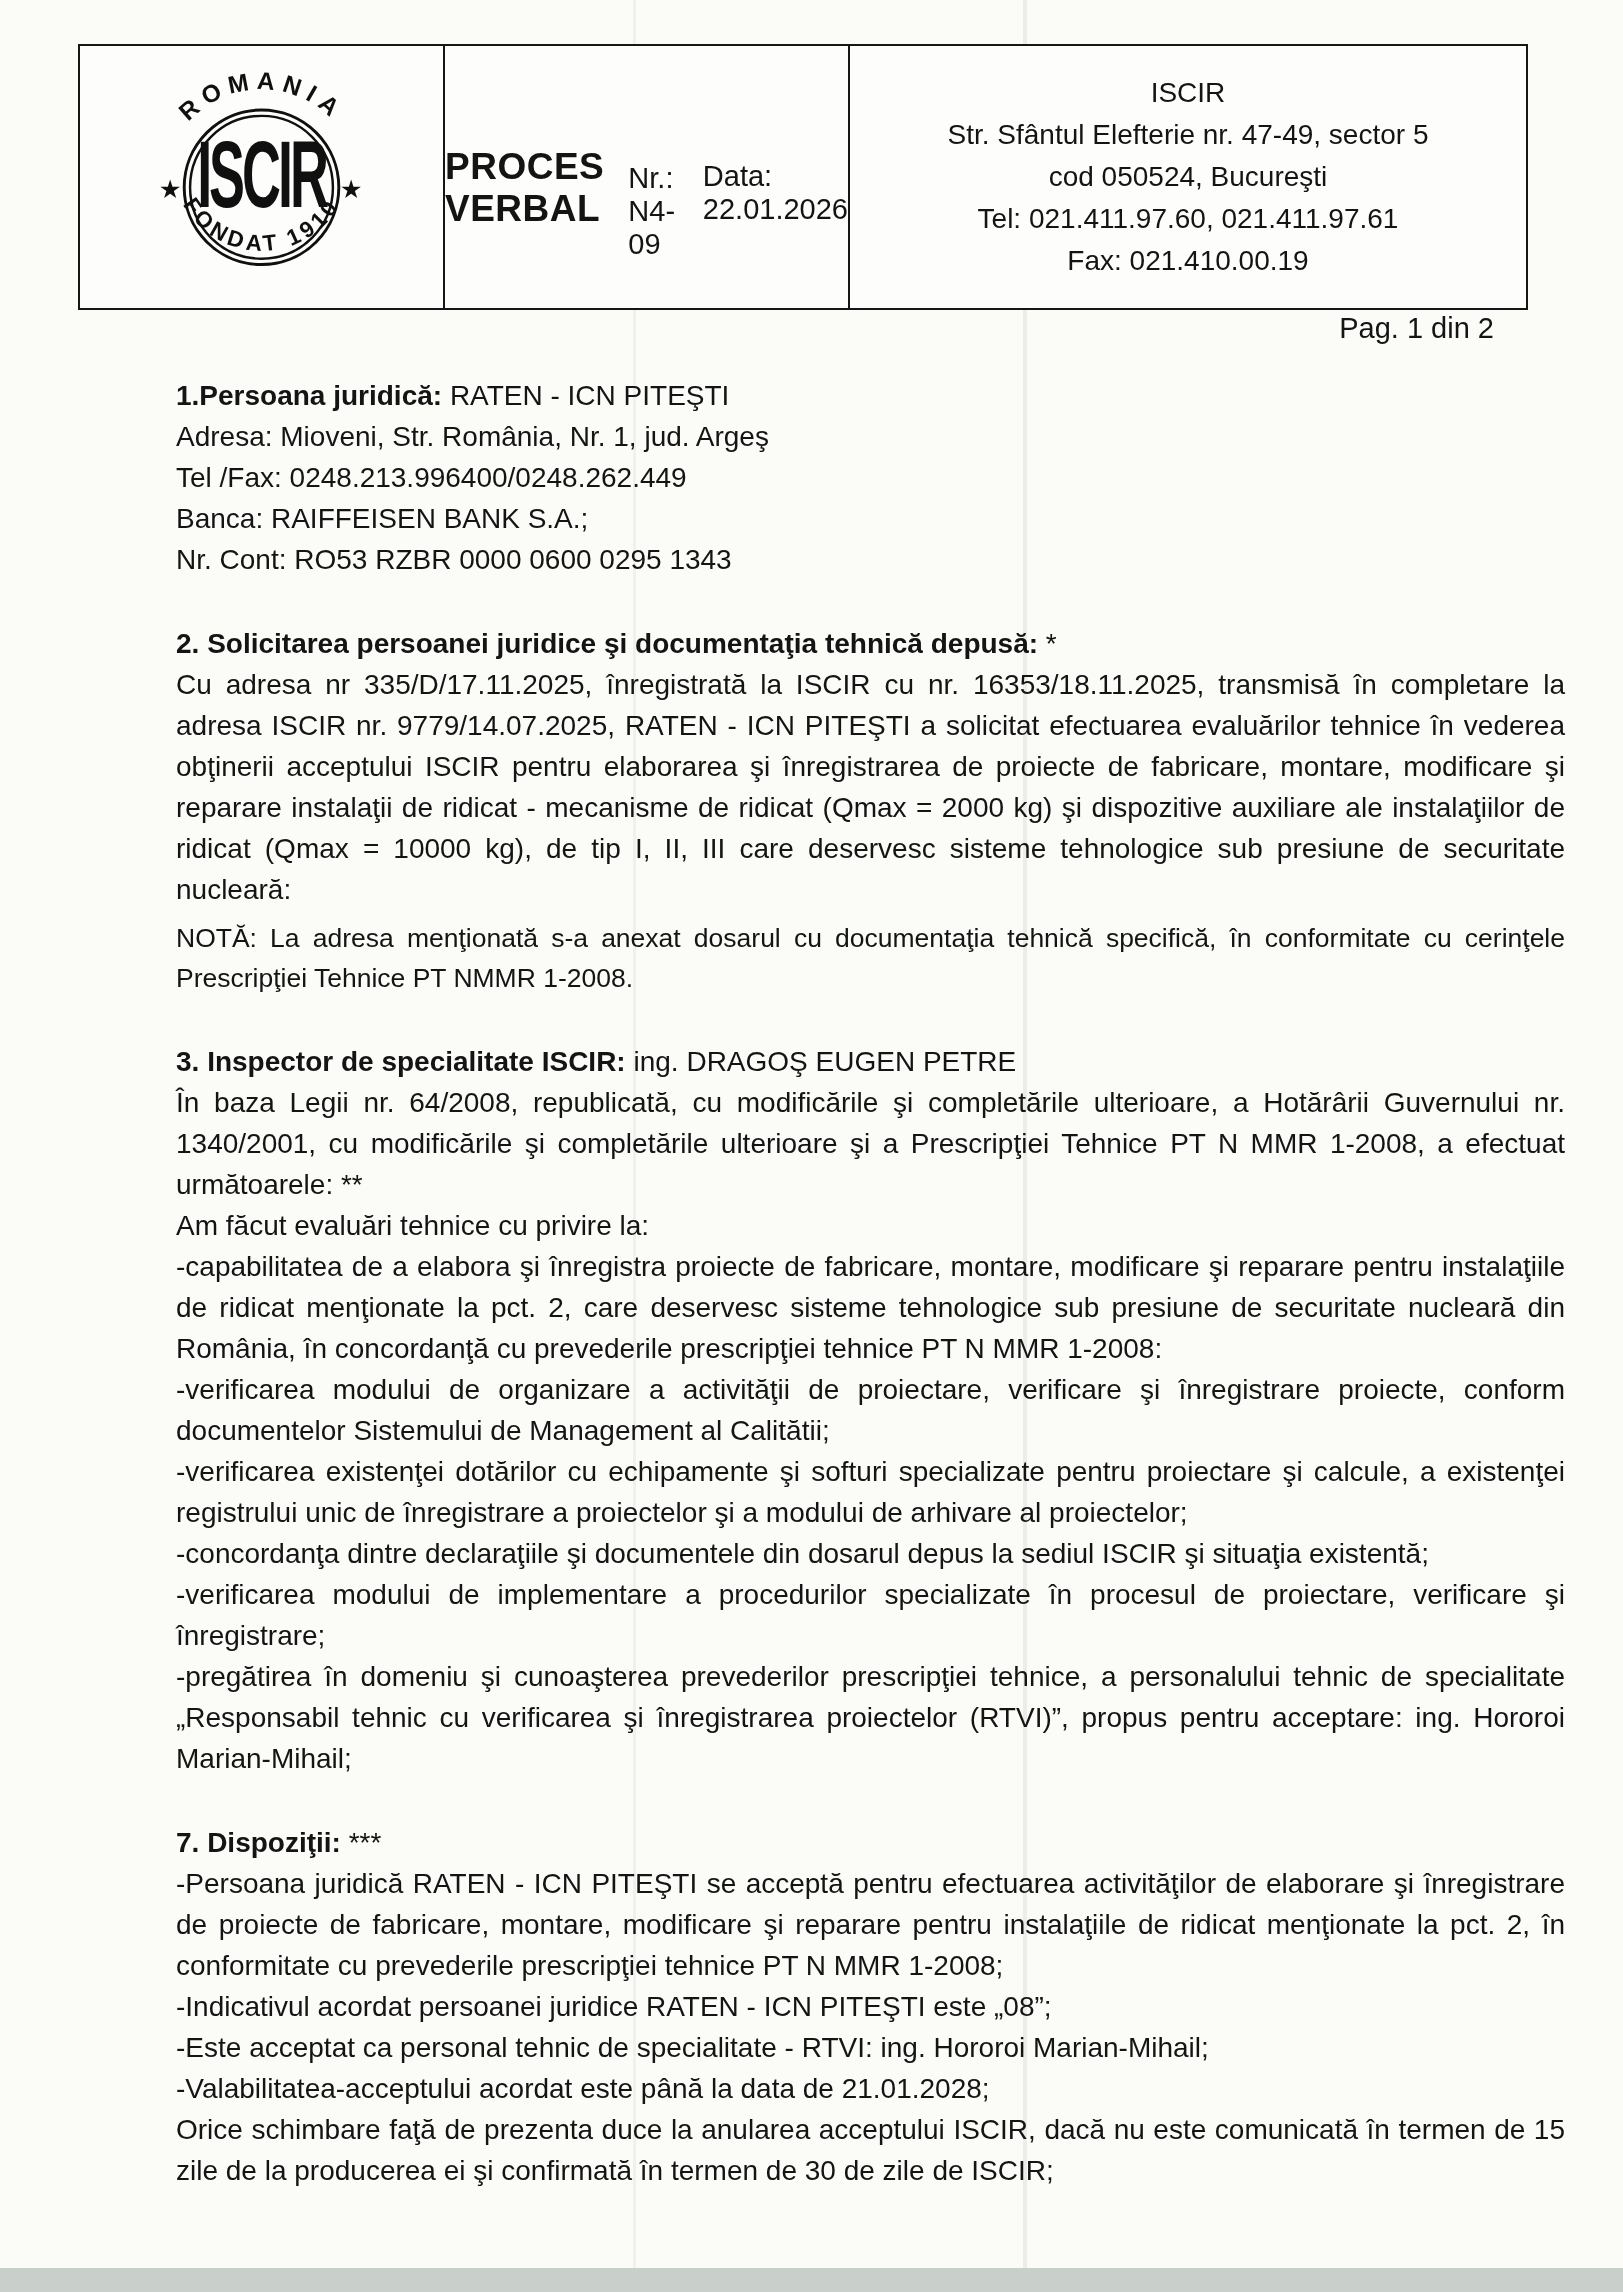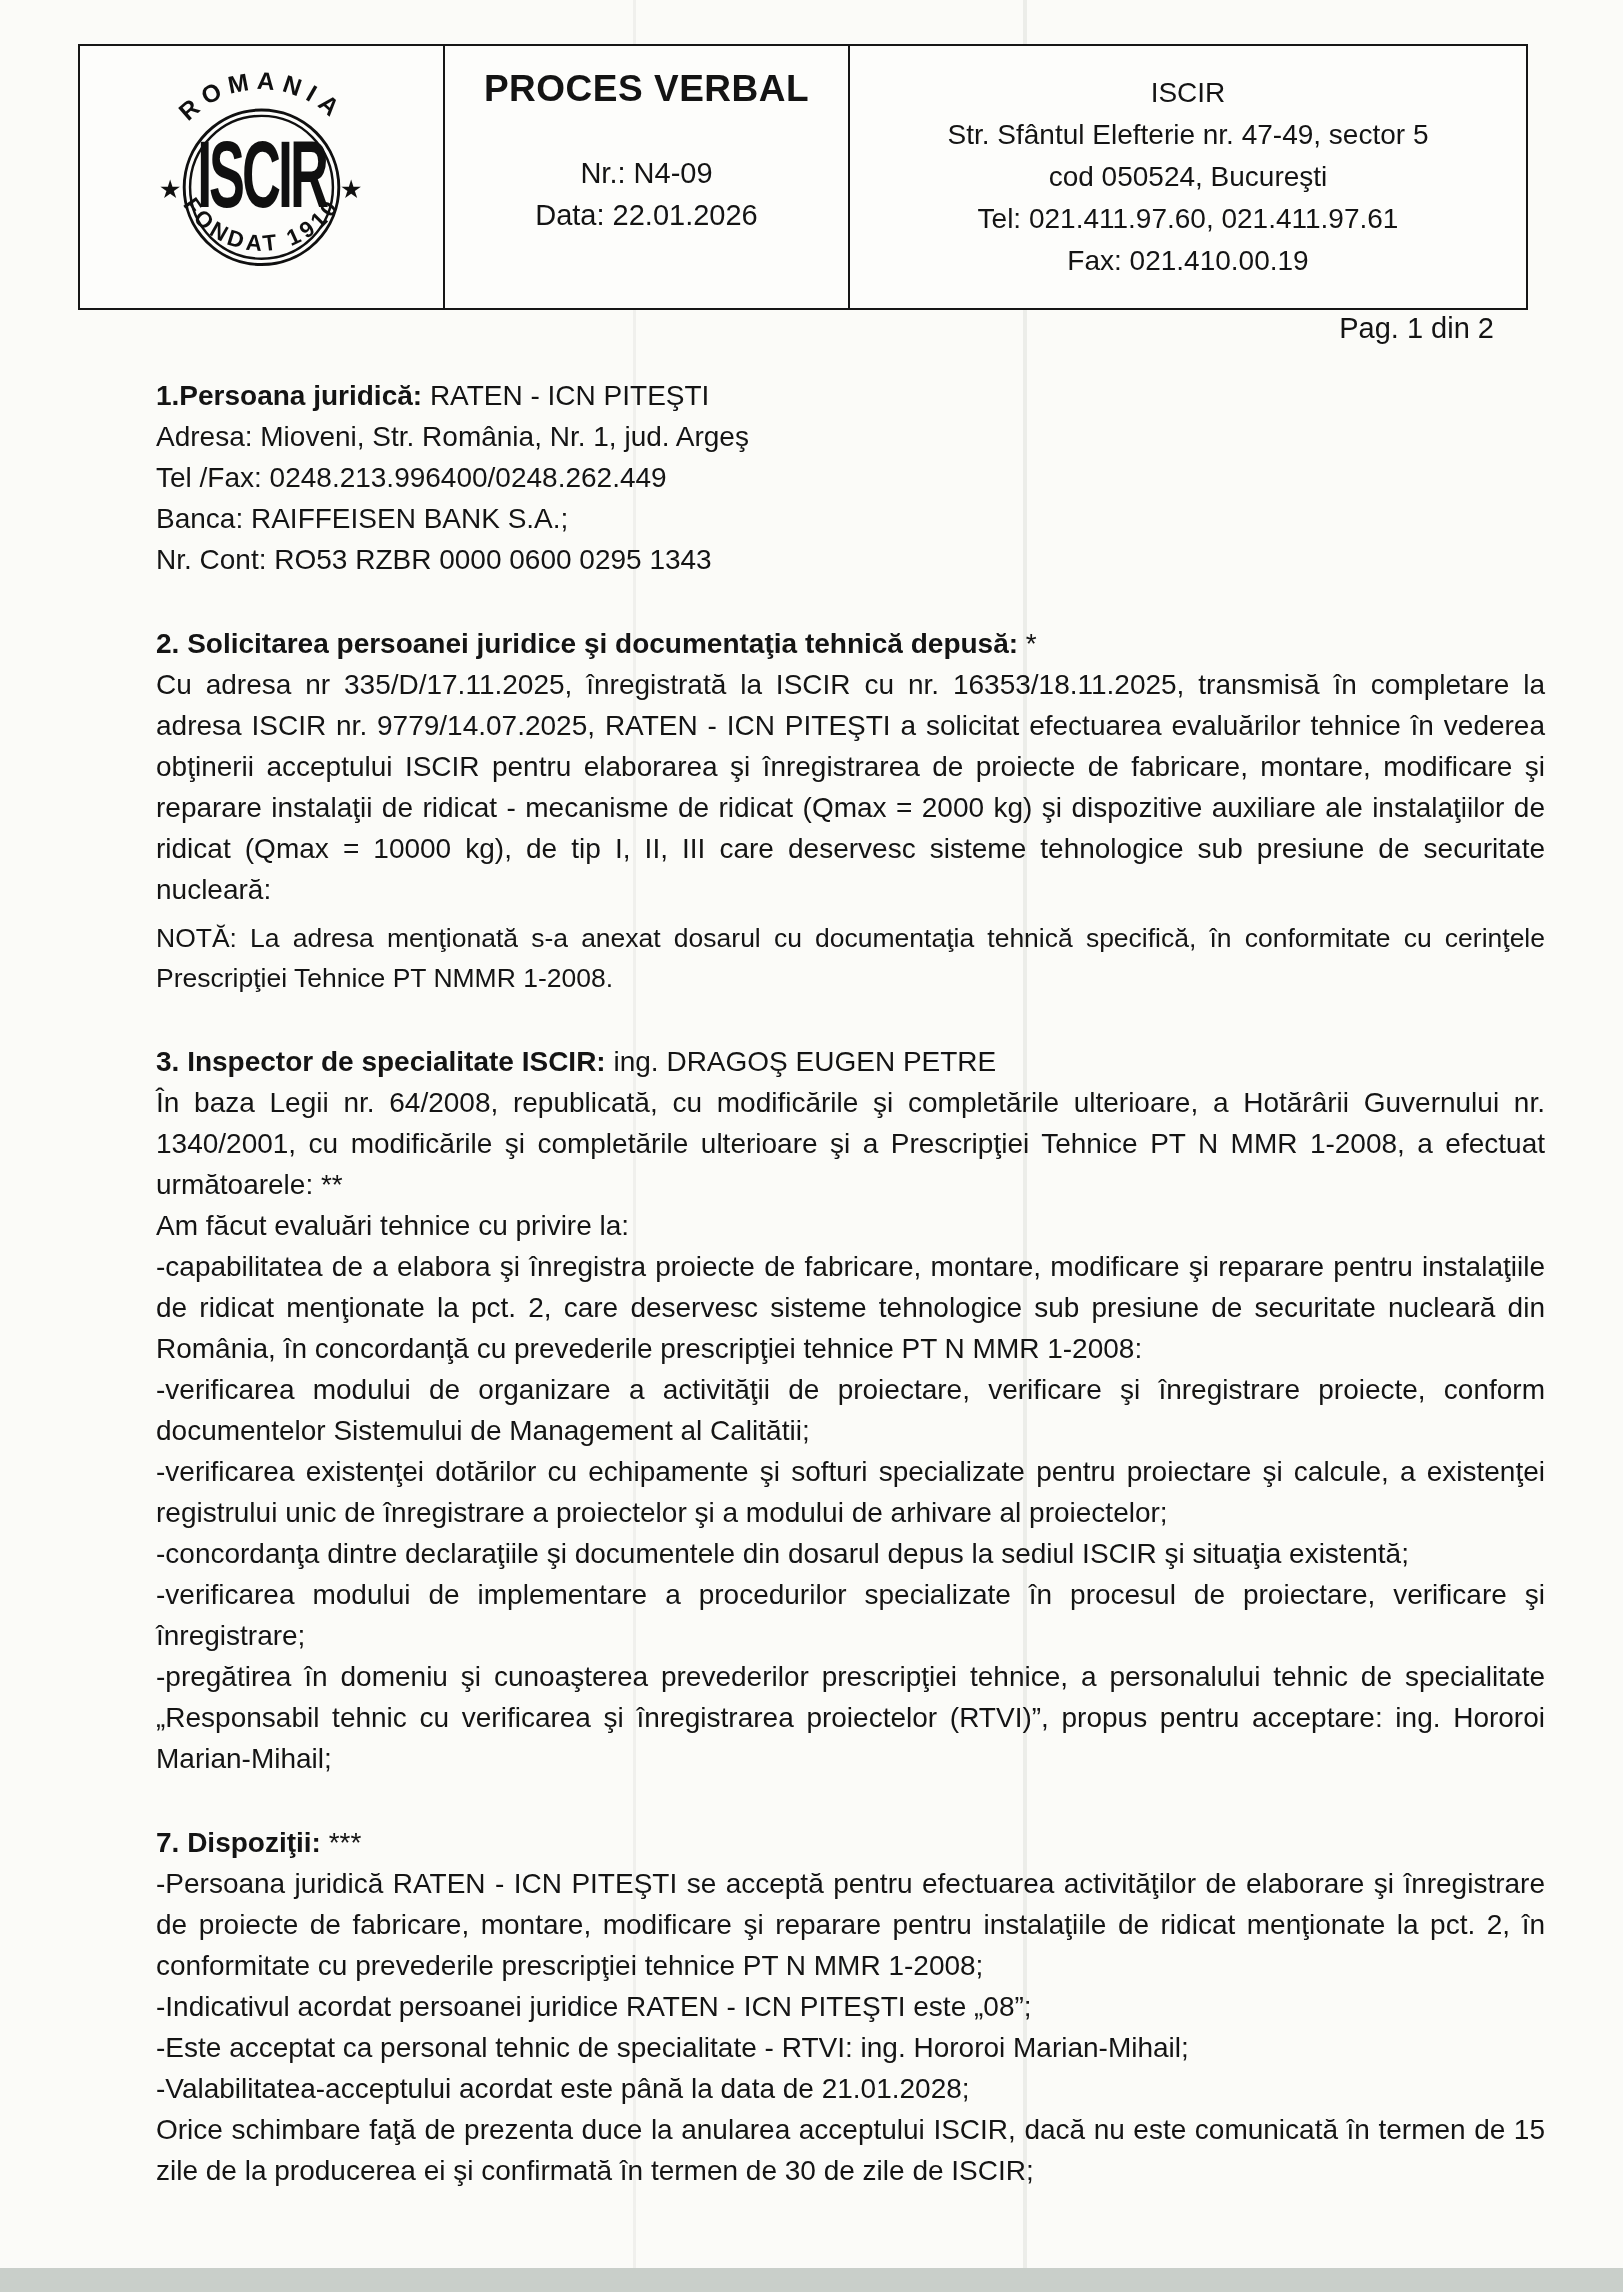--- a/index.html
+++ b/index.html
@@ -19,37 +19,37 @@
   .streak.s2{left:1023px;width:3.9px;background:rgba(110,118,112,0.10);}
   .scan-bottom{position:absolute;left:0;right:0;bottom:0;height:25.5px;background:#c9cfca;}
 
   
   .hdr-table{
     position:absolute;left:78px;top:44px;width:1446px;height:262px;
     border:2.9px solid #161616;display:flex;background:#fdfdfb;
   }
   .hdr-cell{box-sizing:border-box;}
   .cell-logo{width:365px;border-right:2.9px solid #161616;display:flex;align-items:center;justify-content:center;}
-  .cell-title{width:405px;border-right:2.9px solid #161616;display:flex;flex-direction:column;align-items:center;padding-top:21.6px;}
+  .cell-title{width:405px;border-right:2.9px solid #161616;display:flex;align-items:center;padding-top:21.6px;}
   .cell-org{flex:1;display:flex;flex-direction:column;align-items:center;justify-content:center;text-align:center;}
 
   .doc-title{font-size:37px;font-weight:bold;letter-spacing:0.5px;}
   .doc-nr{font-size:29px;margin-top:47px;}
   .doc-date{font-size:29px;margin-top:9.8px;}
 
   .org-line{font-size:28px;line-height:42px;}
 
   .pag{
     position:absolute;top:312px;right:129px;
     font-size:29px;
   }
 
   
   .doc-body{
-    position:absolute;left:156px;top:375px;width:1389px;
+    position:absolute;left:176px;top:375px;width:1389px;
   }
   .doc-body p{margin:0;font-size:28px;line-height:41px;}
   .just{text-align:justify;}
   .gap{margin-top:43px !important;}
   .gap-sm{margin-top:13.7px !important;}
   .note{font-size:26.5px !important;line-height:40px !important;margin-top:7.8px !important;}
   b{font-weight:bold;}
 
   
   .logo-wrap{width:227px;height:247px;}

